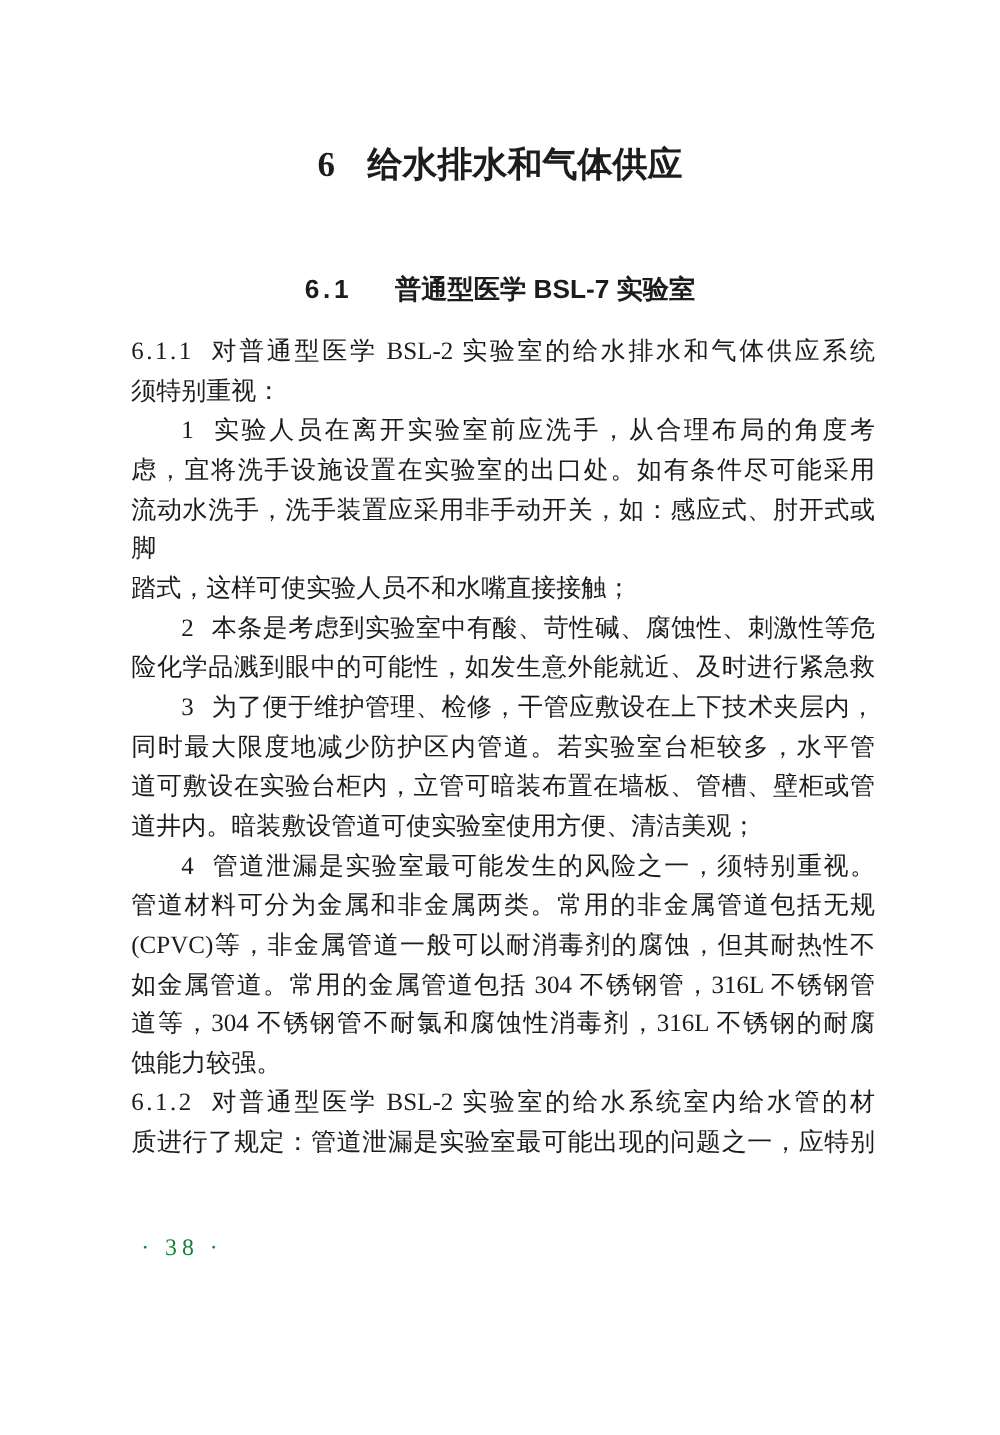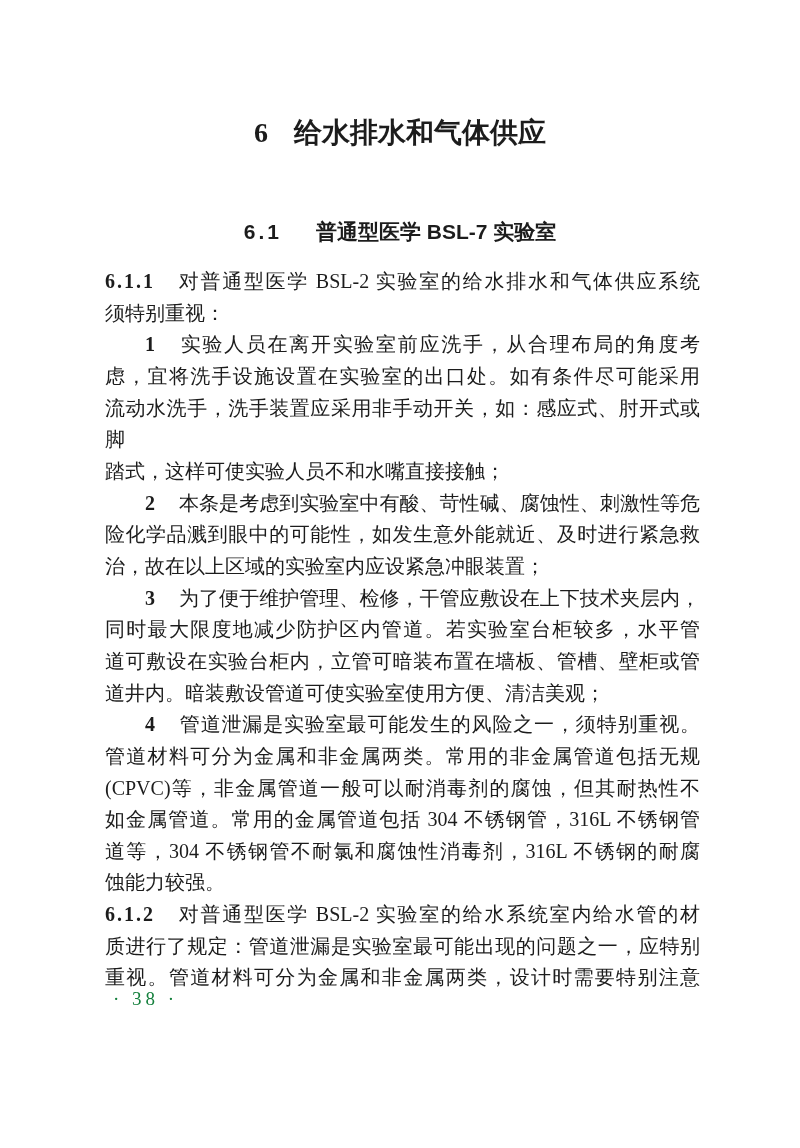--- a/index.html
+++ b/index.html
@@ -37,23 +37,23 @@
     font-size: 20px;
     line-height: 31.65px;
   }
   .ln {
     text-align: justify;
     text-align-last: justify;
   }
   .ln.end { text-align-last: left; }
   .ln.ind { padding-left: 40px; }
   .num {
-    font-weight: bold;
+    font-weight: normal;
     letter-spacing: 2px;
-    margin-right: 22px;
+    margin-right: 12px;
   }
 
   .footer {
     position: absolute; top: 988px; left: 113px;
     font-size: 19px;
     letter-spacing: 4px;
     color: #15803d;
   }
 </style>
 </head>
@@ -67,31 +67,29 @@
 
   <div class="body-text">
     <div class="ln"><b class="num">6.1.1</b><span>对普通型医学 BSL-2 实验室的给水排水和气体供应系统</span></div>
     <div class="ln end"><span>须特别重视：</span></div>
     <div class="ln ind"><b class="num">1</b><span>实验人员在离开实验室前应洗手，从合理布局的角度考</span></div>
     <div class="ln"><span>虑，宜将洗手设施设置在实验室的出口处。如有条件尽可能采用</span></div>
     <div class="ln"><span>流动水洗手，洗手装置应采用非手动开关，如：感应式、肘开式或脚</span></div>
     <div class="ln end"><span>踏式，这样可使实验人员不和水嘴直接接触；</span></div>
     <div class="ln ind"><b class="num">2</b><span>本条是考虑到实验室中有酸、苛性碱、腐蚀性、刺激性等危</span></div>
     <div class="ln"><span>险化学品溅到眼中的可能性，如发生意外能就近、及时进行紧急救</span></div>
-    <div class="ln end"><span>治，故在以上区域的实验室内应设紧急冲眼装置；</span></div>
     <div class="ln ind"><b class="num">3</b><span>为了便于维护管理、检修，干管应敷设在上下技术夹层内，</span></div>
     <div class="ln"><span>同时最大限度地减少防护区内管道。若实验室台柜较多，水平管</span></div>
     <div class="ln"><span>道可敷设在实验台柜内，立管可暗装布置在墙板、管槽、壁柜或管</span></div>
     <div class="ln end"><span>道井内。暗装敷设管道可使实验室使用方便、清洁美观；</span></div>
     <div class="ln ind"><b class="num">4</b><span>管道泄漏是实验室最可能发生的风险之一，须特别重视。</span></div>
     <div class="ln"><span>管道材料可分为金属和非金属两类。常用的非金属管道包括无规</span></div>
     <div class="ln"><span>(CPVC)等，非金属管道一般可以耐消毒剂的腐蚀，但其耐热性不</span></div>
     <div class="ln"><span>如金属管道。常用的金属管道包括 304 不锈钢管，316L 不锈钢管</span></div>
     <div class="ln"><span>道等，304 不锈钢管不耐氯和腐蚀性消毒剂，316L 不锈钢的耐腐</span></div>
     <div class="ln end"><span>蚀能力较强。</span></div>
     <div class="ln"><b class="num">6.1.2</b><span>对普通型医学 BSL-2 实验室的给水系统室内给水管的材</span></div>
     <div class="ln"><span>质进行了规定：管道泄漏是实验室最可能出现的问题之一，应特别</span></div>
-    <div class="ln"><span>重视。管道材料可分为金属和非金属两类，设计时需要特别注意</span></div>
   </div>
 
   <div class="footer">· 38 ·</div>
 
 </div>
 
 </body></html>

